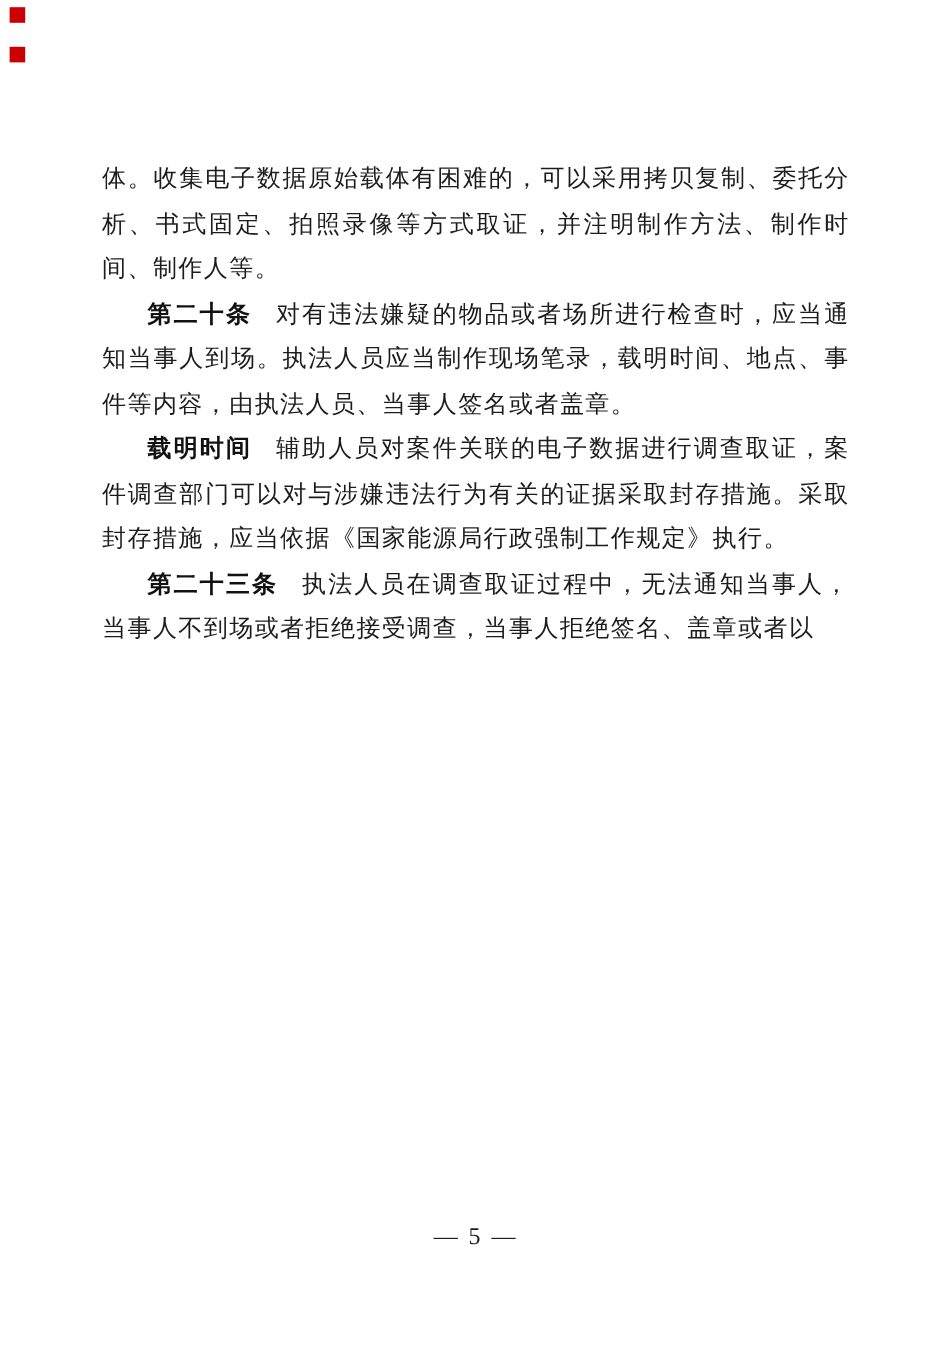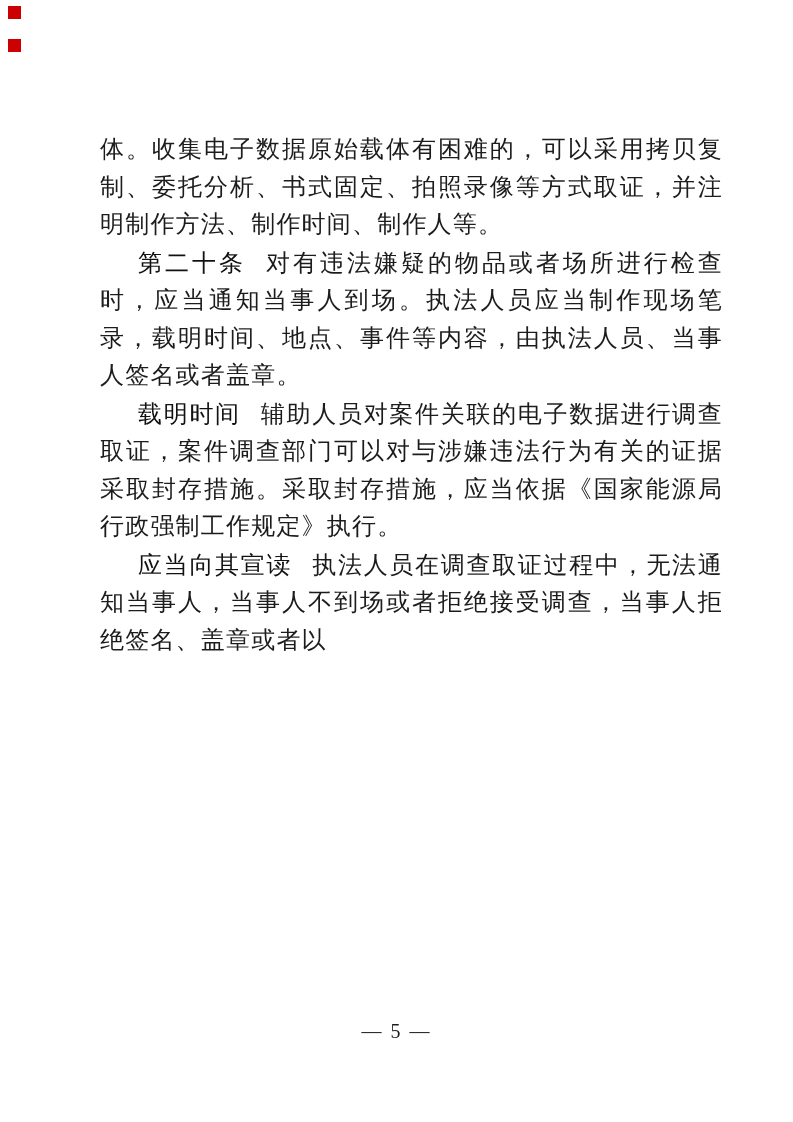--- a/index.html
+++ b/index.html
@@ -19,40 +19,40 @@
     position: absolute;
     left: 8px;
     width: 13px;
     height: 13px;
     background: #cc0000;
   }
   .corner-mark.mark-1 { top: 6px; }
   .corner-mark.mark-2 { top: 39px; }
   .content {
     position: absolute;
-    left: 100px;
+    left: 85px;
     top: 131px;
     width: 623px;
     color: #1c1c1c;
-    font-size: 24px;
+    font-size: 20px;
     line-height: 37.5px;
     letter-spacing: 1.2px;
     text-align: justify;
   }
   .content p {
     margin: 0;
     padding: 0;
     text-indent: 38px;
   }
   .content p.no-indent {
     text-indent: 0;
   }
   .article-head {
     font-family: "Liberation Sans", sans-serif;
-    font-weight: normal;
+    font-weight: bold;
     color: #111111;
     margin-right: 20px;
   }
   .article-head:empty {
     display: none;
     margin-right: 0;
   }
   .footer {
     position: absolute;
     left: 0;
@@ -76,18 +76,18 @@
   <div class="content">
     <p class="no-indent"><span>体。收集电子数据原始载体有困难的，可以采用拷贝复制、委托分析、书式固定、拍照录像等方式取证，并注明制作方法、制作时间、制作人等。</span></p>
 
 
     <p><span class="article-head">第二十条</span><span>对有违法嫌疑的物品或者场所进行检查时，应当通知当事人到场。执法人员应当制作现场笔录，载明时间、地点、事件等内容，由执法人员、当事人签名或者盖章。</span></p>
 
 
 
     <p><span class="article-head">载明时间</span><span>辅助人员对案件关联的电子数据进行调查取证，案件调查部门可以对与涉嫌违法行为有关的证据采取封存措施。采取封存措施，应当依据《国家能源局行政强制工作规定》执行。</span></p>
 
-    <p><span class="article-head">应当向其宣读</span><span>执法人员在调查取证过程中，无法通知当事人，当事人不到场或者拒绝接受调查，当事人拒绝签名、盖章或者以</span></p>
+    <p><span class="article-head">第二十三条</span><span>执法人员在调查取证过程中，无法通知当事人，当事人不到场或者拒绝接受调查，当事人拒绝签名、盖章或者以</span></p>
   </div>
 
   <div class="footer">— 5 —</div>
 
 </div>
 
 </body></html>

